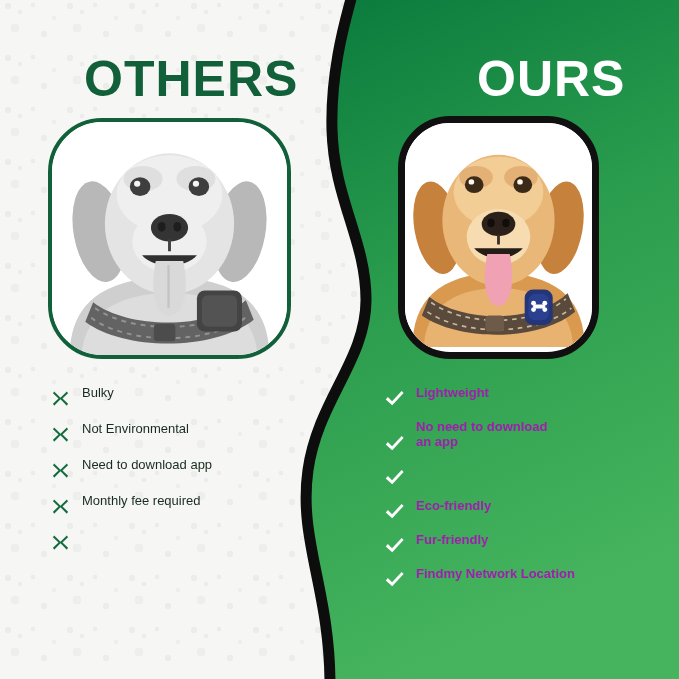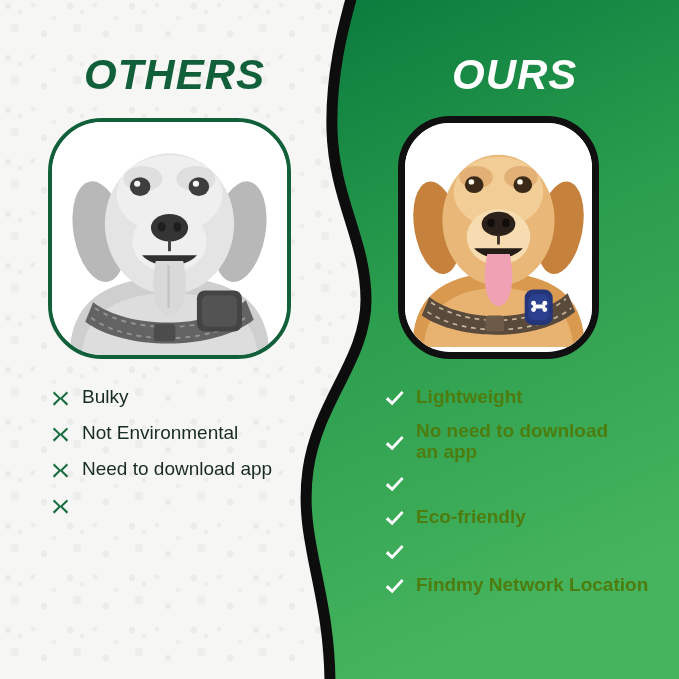--- a/index.html
+++ b/index.html
@@ -26,24 +26,24 @@
       radial-gradient(circle at 54px 18px,#eeeeec 2.2px, transparent 2.4px);
     background-size:62px 52px,62px 52px,62px 52px,62px 52px,62px 52px,62px 52px;
     opacity:.95;
   }
   
   #right-wave{position:absolute;top:0;left:0;width:679px;height:679px;}
 
   
   .title{
     position:absolute;font-weight:bold;letter-spacing:1px;
-    font-size:42px;line-height:1;white-space:nowrap;font-style:italic;
+    font-size:50px;line-height:1;white-space:nowrap;
   }
   #title-others{left:84px;top:54px;color:#11603a;}
-  #title-ours{left:452px;top:54px;color:#ffffff;}
+  #title-ours{left:477px;top:54px;color:#ffffff;}
 
   
   .frame{position:absolute;box-sizing:border-box;}
   #frame-others{
     left:48px;top:118px;width:243px;height:241px;
     border:4px solid #11603a;border-radius:54px;background:#ffffff;
     overflow:hidden;
   }
   #frame-ours{
     left:398px;top:116px;width:201px;height:243px;
@@ -59,23 +59,23 @@
   #list-ours{left:382px;top:386px;width:290px;}
   .row{display:flex;align-items:flex-start;}
   #list-others .row{margin-bottom:11px;}
   #list-ours .row{margin-bottom:9px;}
   .mark{
     flex:0 0 auto;width:25px;height:25px;margin-right:9px;
     display:flex;align-items:center;justify-content:center;
   }
   #list-others .mark svg{width:19px;height:19px;}
   #list-ours  .mark svg{width:21px;height:21px;}
-  .lbl{font-size:19px;line-height:1.13;font-weight:400;}
+  .lbl{font-size:13px;line-height:1.13;font-weight:400;}
   #list-others .lbl{color:#182c1f;}
-  #list-ours  .lbl{color:#4d7c0f;font-weight:bold;}
+  #list-ours  .lbl{color:#a21caf;font-weight:bold;}
   #list-ours .row.two .mark{margin-top:11px;}
 </style>
 </head>
 <body>
 
 <div id="stage">
 
   <div class="panel" id="left-panel">
     <div id="left-texture"></div>
   </div>
@@ -219,20 +219,28 @@
 
     <div class="row">
       <span class="mark">
         <svg viewBox="0 0 24 24">
             <path d="M4 3 L12 11 L20 3 L21.5 5.5 L14.5 12 L21.5 18.5 L20 21 L12 13 L4 21 L2.5 18.5 L9.5 12 L2.5 5.5 Z" fill="#136b3c"></path>
           </svg>
       </span>
       <span class="lbl">Need to download app</span>
     </div>
 
+    <div class="row">
+      <span class="mark">
+        <svg viewBox="0 0 24 24">
+            <path d="M4 3 L12 11 L20 3 L21.5 5.5 L14.5 12 L21.5 18.5 L20 21 L12 13 L4 21 L2.5 18.5 L9.5 12 L2.5 5.5 Z" fill="#136b3c"></path>
+          </svg>
+      </span>
+      <span class="lbl">Monthly fee required</span>
+    </div>
 
     <div class="row">
       <span class="mark">
         <svg viewBox="0 0 24 24">
             <path d="M4 3 L12 11 L20 3 L21.5 5.5 L14.5 12 L21.5 18.5 L20 21 L12 13 L4 21 L2.5 18.5 L9.5 12 L2.5 5.5 Z" fill="#136b3c"></path>
           </svg>
       </span>
     </div>
 
   </div>
@@ -273,20 +281,21 @@
       </span>
       <span class="lbl">Eco-friendly</span>
     </div>
 
     <div class="row">
       <span class="mark">
         <svg viewBox="0 0 24 24">
             <path d="M2 13.2 L4.4 10.4 L9.2 15 L20.2 3.4 L22.4 5.6 L9.4 19.8 Z" fill="#ffffff"></path>
           </svg>
       </span>
+      <span class="lbl">Fur-friendly</span>
     </div>
 
 
 
     <div class="row">
       <span class="mark">
         <svg viewBox="0 0 24 24">
             <path d="M2 13.2 L4.4 10.4 L9.2 15 L20.2 3.4 L22.4 5.6 L9.4 19.8 Z" fill="#ffffff"></path>
           </svg>
       </span>

